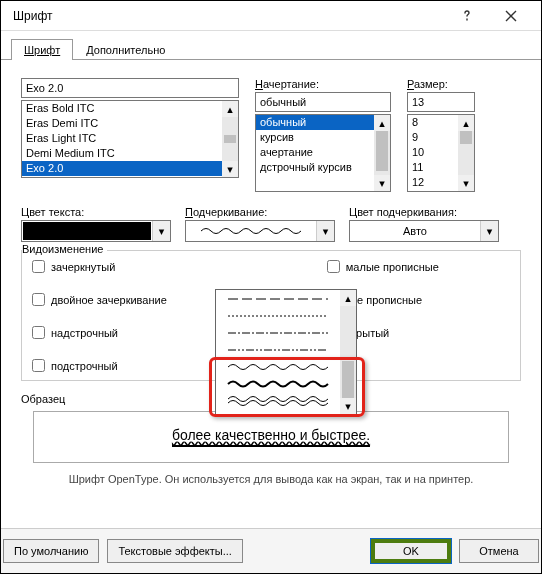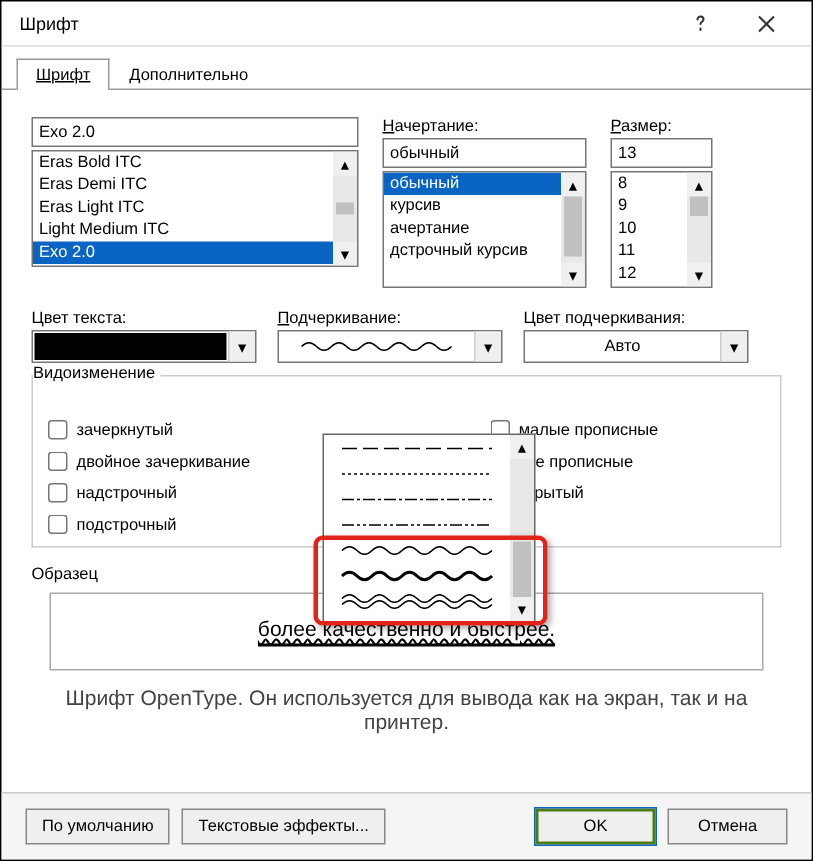--- a/index.html
+++ b/index.html
@@ -42,40 +42,40 @@
 .combo { height: 22px; border: 1px solid #767676; background: #fff; display: flex; align-items: center; position: relative; }
 .combo .val { flex: 1; padding: 0 4px; text-align: center; }
 .combo .dd { width: 18px; height: 100%; border-left: 1px solid #ccc; background: #efefef; display: flex; align-items: center; justify-content: center; }
 .swatch-wrap { display: flex; height: 22px; border: 1px solid #767676; }
 .swatch-wrap .dd { width: 18px; border-left: 1px solid #ccc; background: #efefef; display: flex; align-items: center; justify-content: center; }
 .wavy { flex:1; display:flex; align-items:center; justify-content:center; }
 .effects { border: 1px solid #ccc; border-top: none; position: relative; padding: 10px 0 8px 10px; margin-top: 8px; }
 .effects::before { content: ''; position: absolute; top: 0; left: 0; right: 0; border-top: 1px solid #ccc; }
 .effects-title { position: absolute; top: -7px; left: 0; background: #fff; padding-right: 4px; }
 .chkrow { display: flex; gap: 40px; }
-.chkcol { display: flex; flex-direction: column; gap: 8px; margin-top: 20px; }
+.chkcol { display: flex; flex-direction: column; gap: 20px; }
 .chk { display: flex; align-items: center; gap: 6px; }
 .chk input { width: 13px; height: 13px; }
 
 .dropdown-panel { position: absolute; left: 214px; top: 288px; width: 142px; height: 126px; background: #fff; border: 1px solid #666; z-index: 5; }
 .dropdown-panel .ditem { height: 17px; padding: 0 4px; display: flex; align-items: center; }
 .dropdown-panel .scroll { right: 0; }
 .redbox { position: absolute; border: 3px solid #e2231a; border-radius: 6px; box-shadow: 2px 2px 4px rgba(0,0,0,0.3); pointer-events: none; z-index: 10; }
 
 .sample { margin-top: 12px; }
 .sample-box { border: 1px solid #aaa; height: 52px; margin: 6px 12px 0 12px; display: flex; align-items: center; justify-content: center; }
 .sample-text { font-size: 14px; border-bottom: 2px solid #000; padding-bottom: 2px; }
 .sample-text::after { content: ''; }
 
-.footnote { text-align: center; font-size: 14px; color: #444; margin: 10px 0 0 0; }
-
-.btnbar { position: absolute; left: 0; right: 0; bottom: 0; border-top: 1px solid #ccc; padding: 10px 16px; display: flex; gap: 8px; background: #f5f5f5; }
+.footnote { text-align: center; font-size: 11px; color: #444; margin: 10px 0 0 0; }
+
+.btnbar { position: absolute; left: 0; right: 0; bottom: 0; border-top: 1px solid #ccc; padding: 10px 2px; display: flex; gap: 8px; background: #f5f5f5; }
 .btnbar .spacer { flex: 1; }
 .pbtn { min-width: 80px; height: 24px; border: 1px solid #888; background: #efefef; padding: 0 10px; }
-.pbtn.def { border: 2px solid #4d7c0f; outline: 1px solid #0a64c4; }
+.pbtn.def { border: 4px solid #4d7c0f; outline: 1px solid #0a64c4; }
 
 svg.line { width: 100%; height: 10px; }
 </style>
 </head>
 <body>
 
 <div class="titlebar">
   <span class="title">Шрифт</span>
   <div class="btn">
       <svg viewBox="0 0 12 12">
@@ -97,21 +97,21 @@
 <div class="content">
 
   <div class="row1">
     <div class="col-font">
       <input class="txtbox" value="Exo 2.0" style="">
       <div class="listbox">
         <div class="items">
           <div class="item">Eras Bold ITC</div>
           <div class="item">Eras Demi ITC</div>
           <div class="item">Eras Light ITC</div>
-          <div class="item">Light Medium ITC</div>
+          <div class="item">Demi Medium ITC</div>
           <div class="item sel">Exo 2.0</div>
         </div>
         <div class="scroll">
             <div class="arr">▴</div>
             <div class="track">
               <div class="thumb" style="top:40%;height:20%"></div>
             </div>
             <div class="arr">▾</div>
           </div>
       </div>

